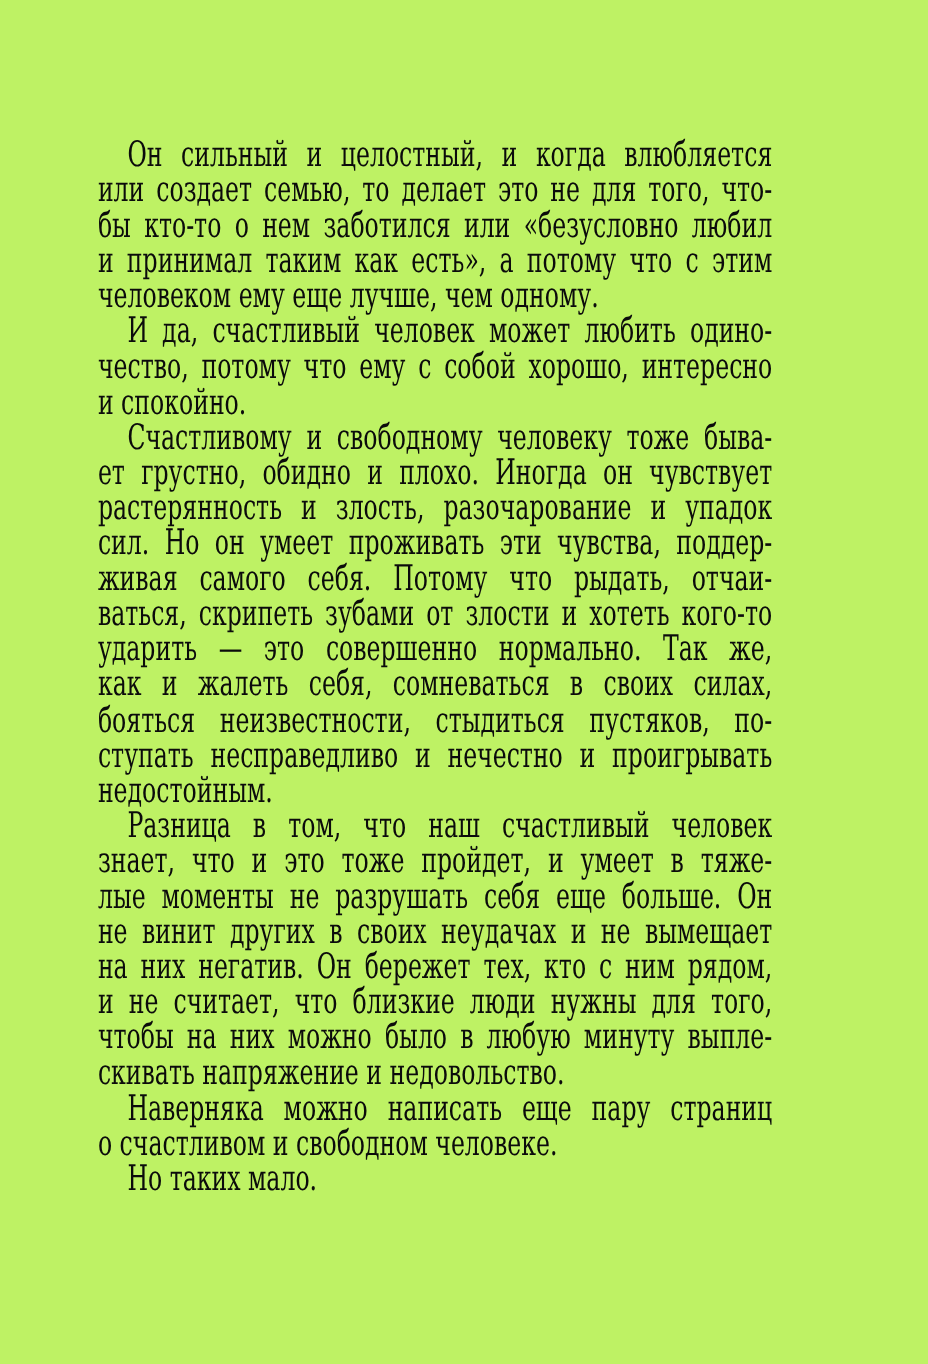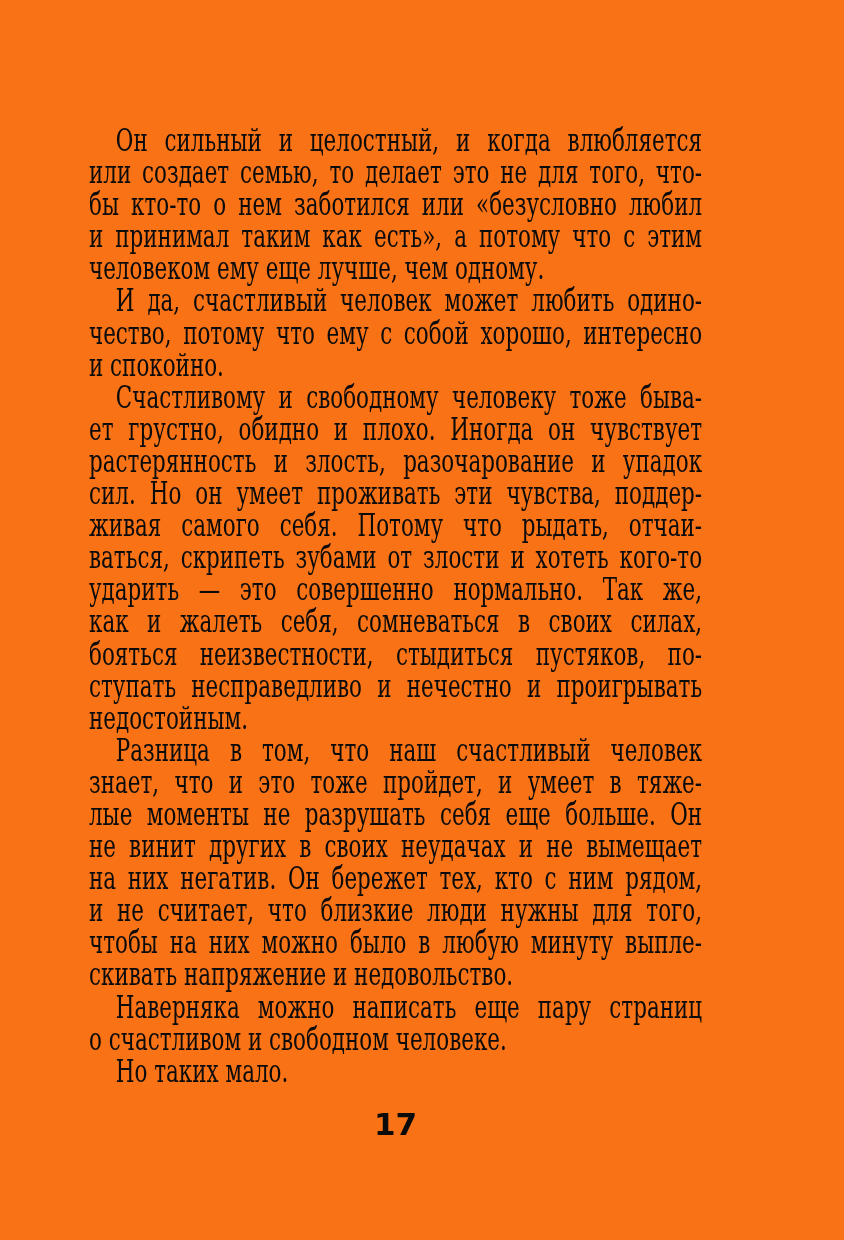--- a/index.html
+++ b/index.html
@@ -4,21 +4,21 @@
 <style>
   html, body {
     margin: 0;
     padding: 0;
     background: #ffffff;
   }
   .page {
     position: relative;
     width: 844px;
     height: 1240px;
-    background: #f97316;
+    background: #bef264;
     overflow: hidden;
   }
   .textwrap {
     position: absolute;
     left: 89px;
     top: 124px;
     width: 613px;
   }
   
   .scaler {
@@ -101,14 +101,13 @@
         </div>
         <div class="paragraph">
           <div class="line indent">Наверняка можно написать еще пару страниц</div>
           <div class="line last">о счастливом и свободном человеке.</div>
         </div>
         <div class="paragraph">
           <div class="line indent last">Но таких мало.</div>
         </div>
       </div>
   </div>
-  <div class="pagenum">17</div>
 </div>
 
 </body></html>

